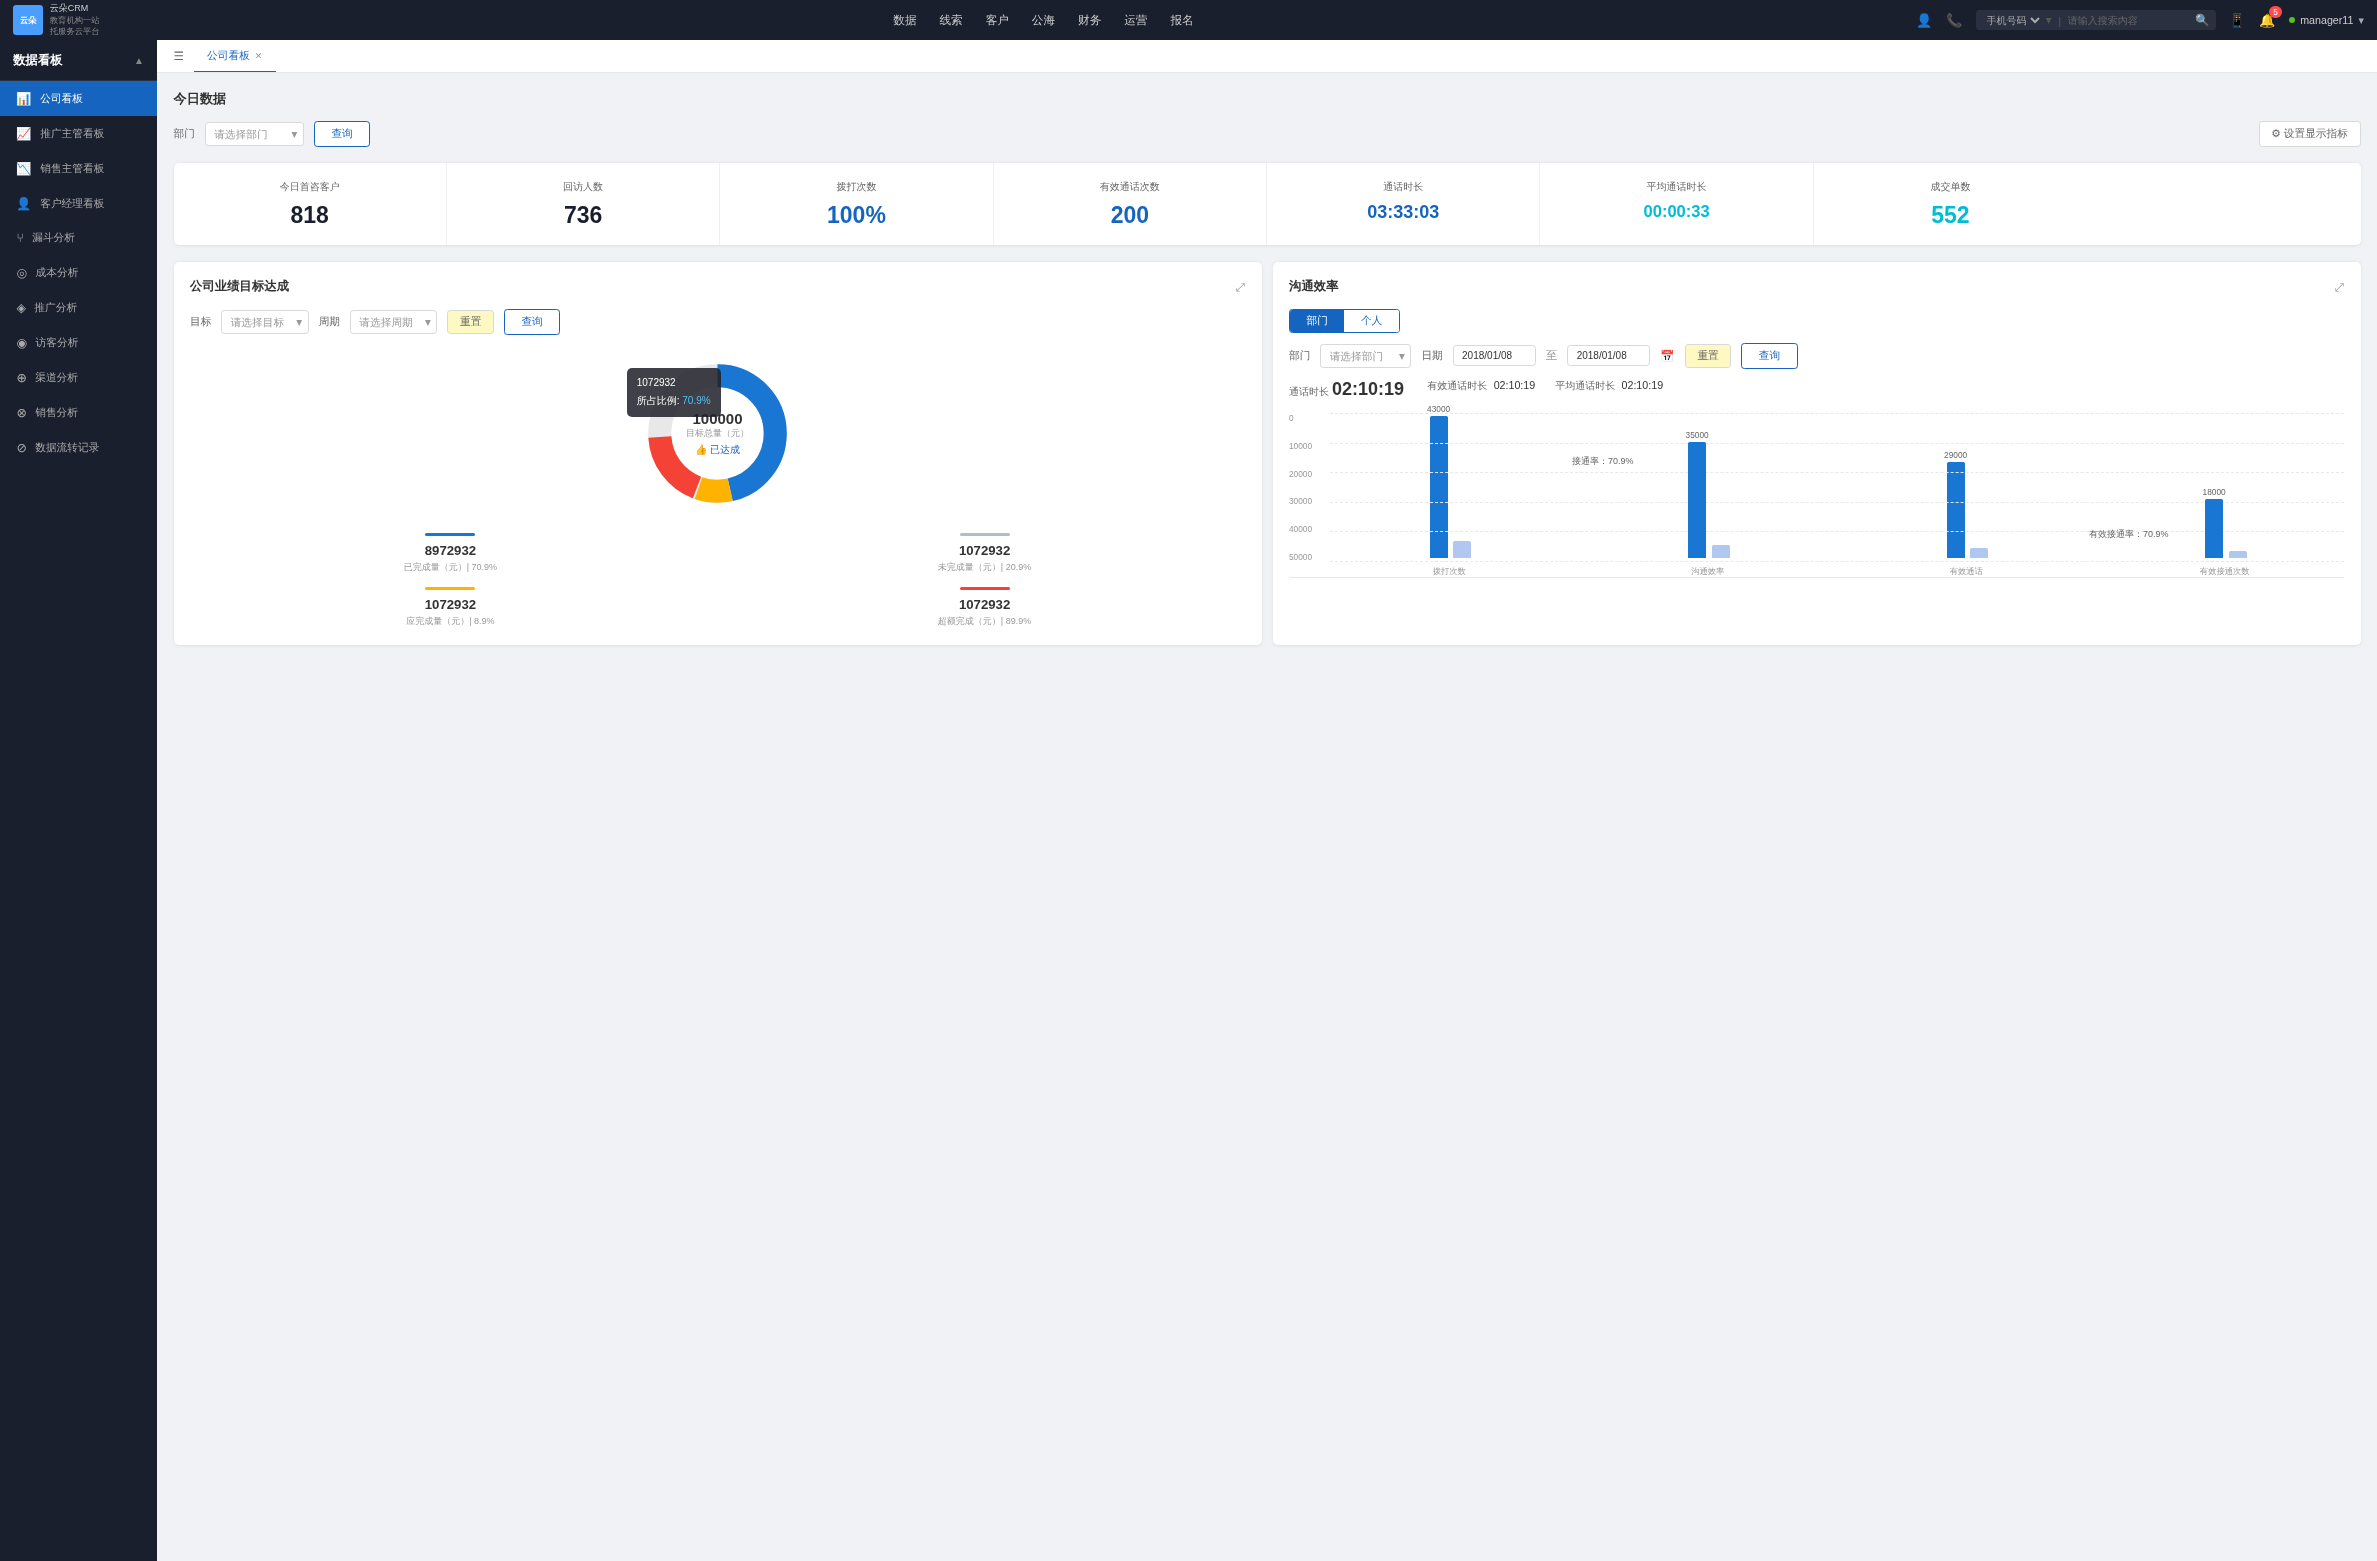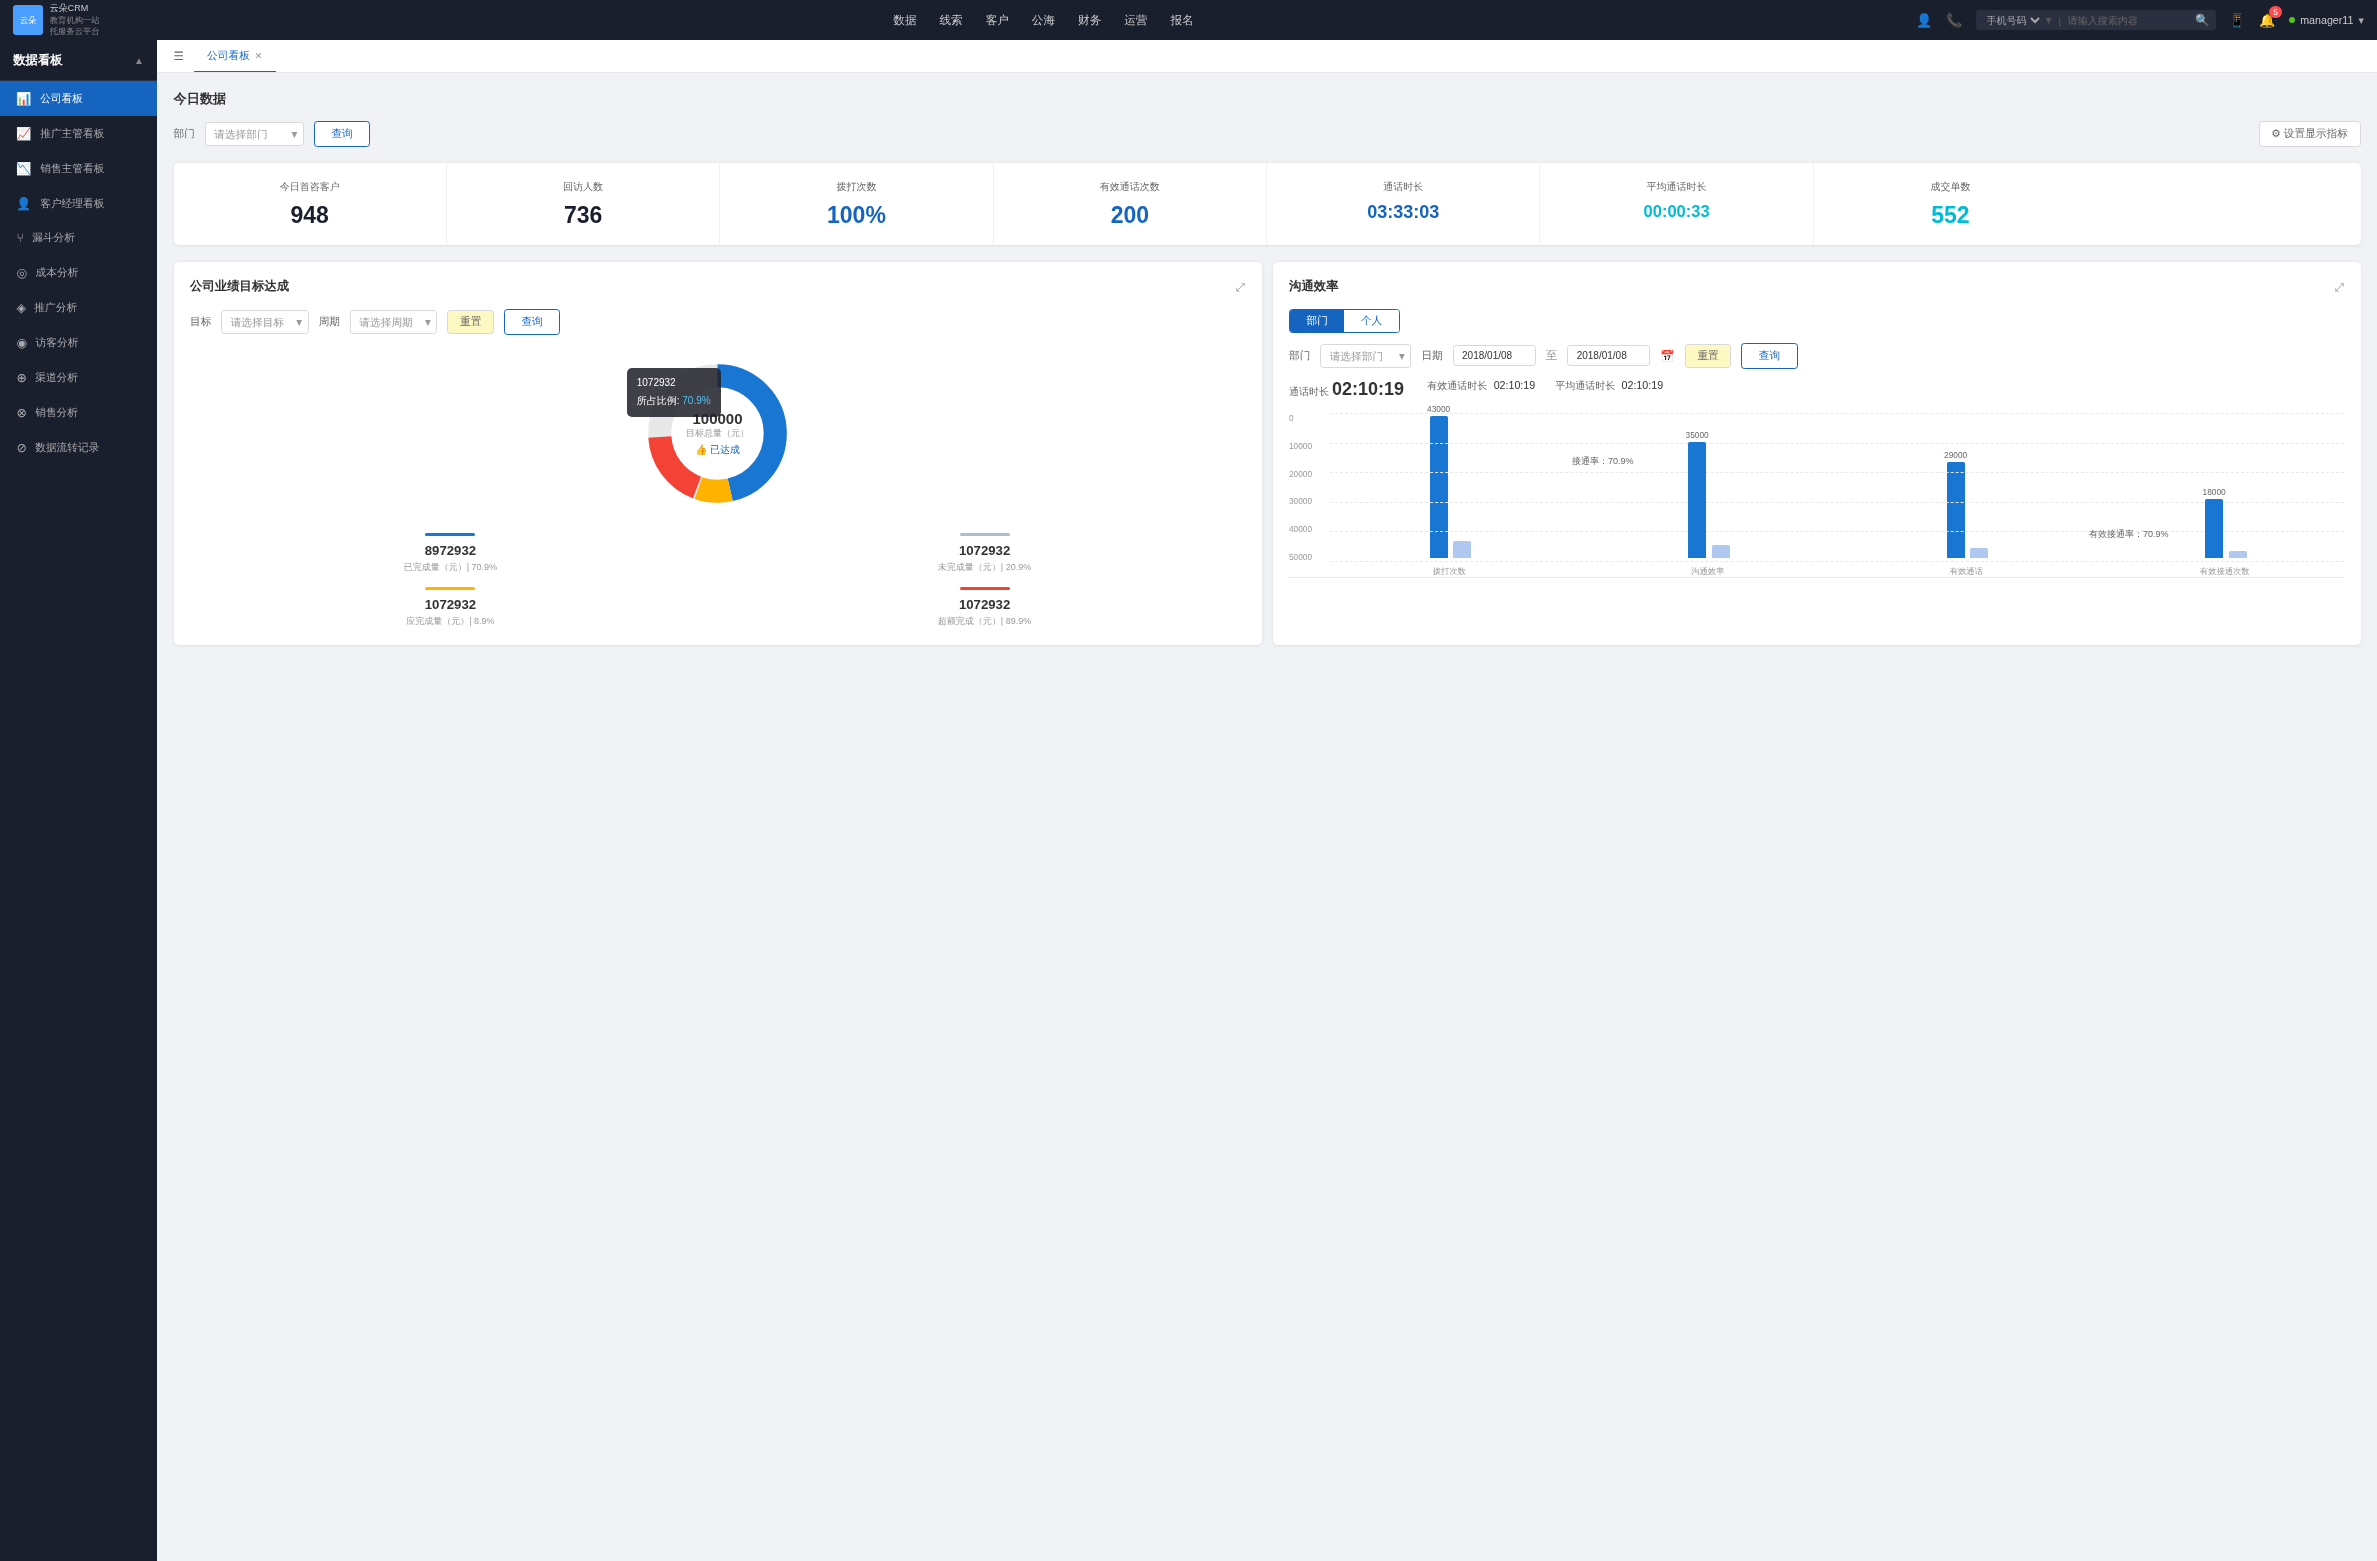--- a/index.html
+++ b/index.html
@@ -23,21 +23,21 @@
       gap: 6.6px;
       color: white;
       font-size: 10.7px;
       flex-shrink: 0;
     }
     .logo-icon {
       width: 30px; height: 30px;
       background: #4a9eff;
       border-radius: 3.3px;
       display: flex; align-items: center; justify-content: center;
-      color: white; font-size: 8.3px; font-weight: normal;
+      color: white; font-size: 8.3px; font-weight: bold;
     }
     .logo-text { color: #ccc; font-size: 9px; line-height: 1.3; }
     .nav-items {
       display: flex;
       gap: 23px;
       color: #ccc;
       font-size: 11.6px;
       flex: 1;
       justify-content: center;
     }
@@ -544,21 +544,21 @@
             </select>
           </div>
           <button class="btn-query">查询</button>
         </div>
         <button class="btn-settings">⚙ 设置显示指标</button>
       </div>
 
       <div class="stats-grid">
         <div class="stat-item">
           <div class="stat-label">今日首咨客户</div>
-          <div class="stat-value dark">948</div>
+          <div class="stat-value dark">818</div>
         </div>
         <div class="stat-item">
           <div class="stat-label">回访人数</div>
           <div class="stat-value dark">736</div>
         </div>
         <div class="stat-item">
           <div class="stat-label">拨打次数</div>
           <div class="stat-value blue">100%</div>
         </div>
         <div class="stat-item">

